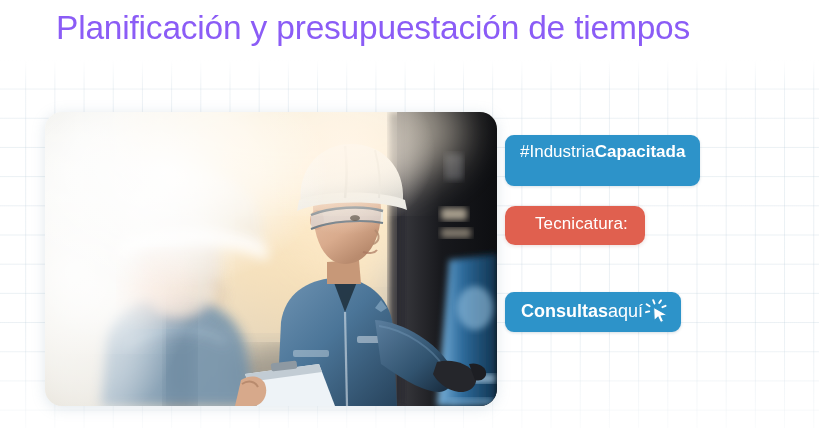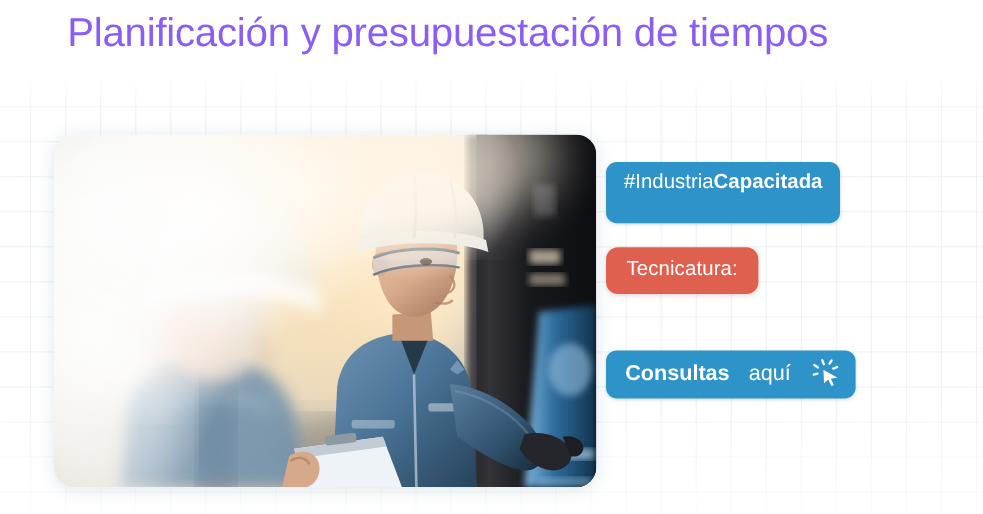--- a/index.html
+++ b/index.html
@@ -99,21 +99,21 @@
     line-height: 20px;
     border-radius: 9px;
     box-shadow: 0 1px 3px rgba(40,90,120,0.18);
   }
   #badge-hashtag .light { font-weight: 400; }
   #badge-hashtag .bold  { font-weight: 700; }
 
   #badge-program {
     margin-top: 20px;
     background: #e0604f;
-    padding: 7px 17px 10px 17px;
+    padding: 7px 17px 10px 30px;
     border-radius: 10px;
     box-shadow: 0 1px 4px rgba(140,60,50,0.18);
   }
   #badge-program .line1 {
     display: block;
     font-size: 17px;
     line-height: 22px;
     font-weight: 400;
     letter-spacing: 0.1px;
   }
@@ -129,21 +129,21 @@
     margin-top: 47px;
     background: #2d93c9;
     padding: 7px 10px 9px 16px;
     border-radius: 9px;
     font-size: 18px;
     line-height: 22px;
     cursor: pointer;
     box-shadow: 0 1px 3px rgba(40,90,120,0.20);
     display: inline-flex;
     align-items: center;
-    gap: 16px;
+    gap: 0;
     border: none;
     color: #fff;
     font-family: "Liberation Sans", sans-serif;
   }
   #cta-button .bold  { font-weight: 700; }
   #cta-button .light { font-weight: 400; }
   #cursor-icon { display: inline-block; width: 26px; height: 24px; margin-left: 2px; }
   #cursor-icon svg { display: block; }
 </style>
 </head>

